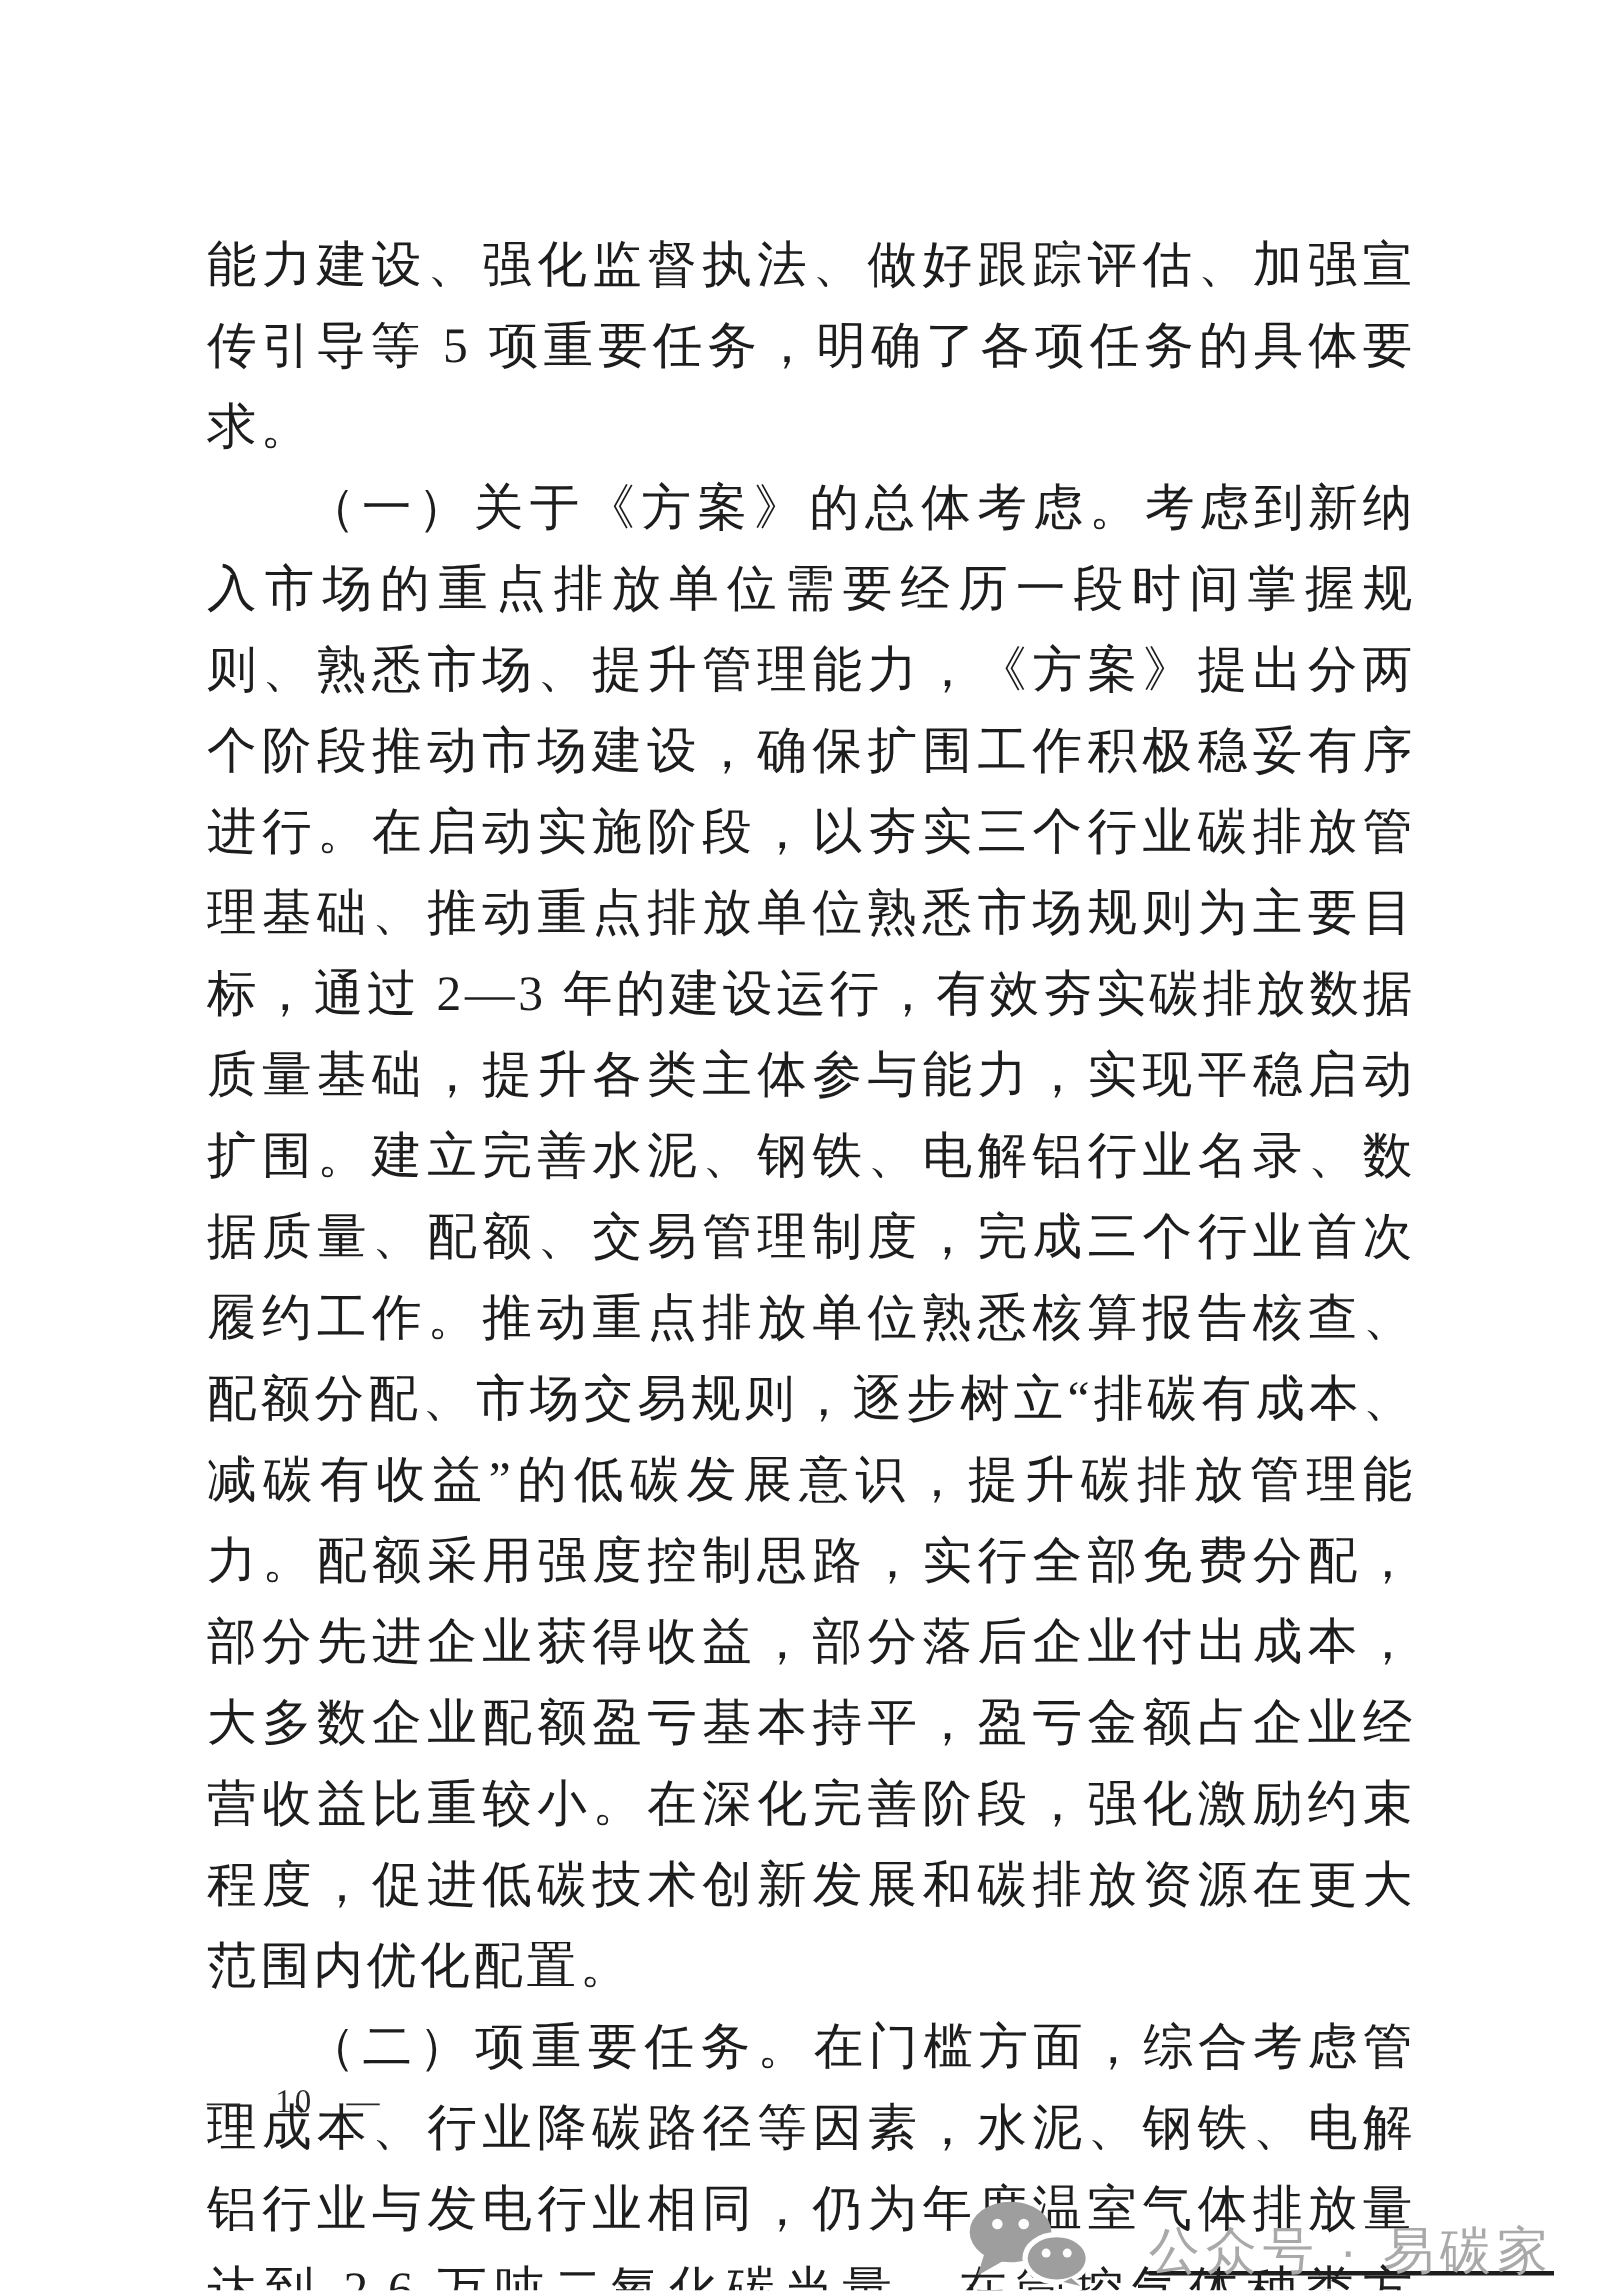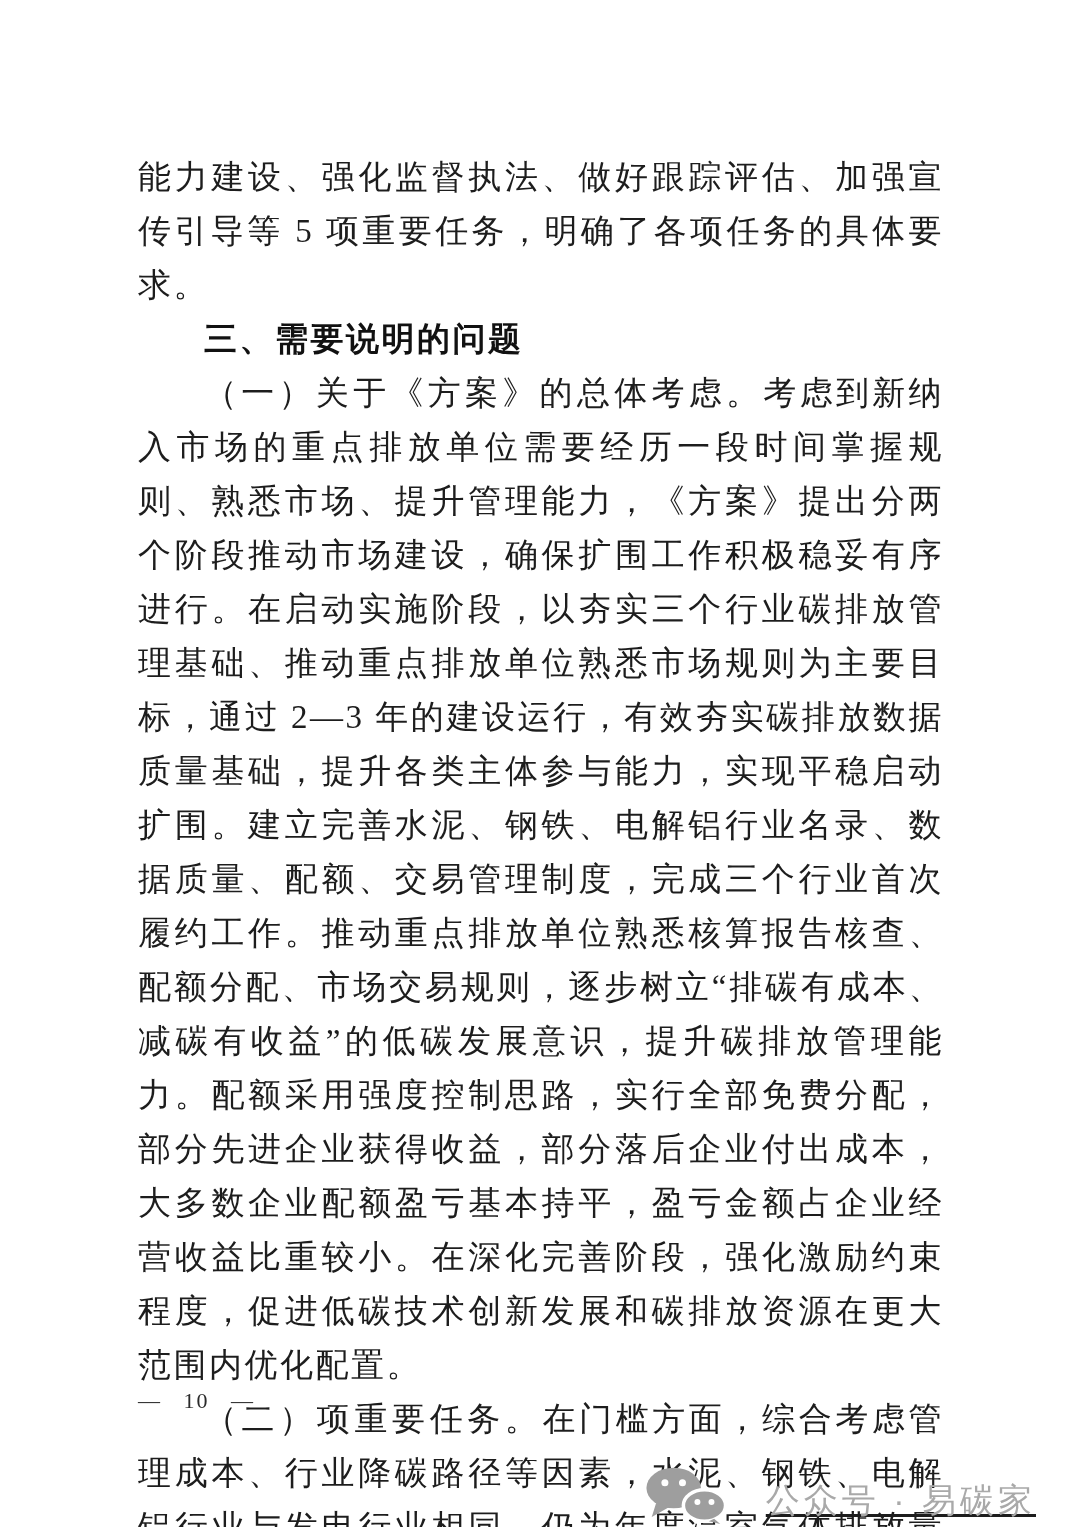--- a/index.html
+++ b/index.html
@@ -83,21 +83,20 @@
 </style>
 </head>
 <body>
 
 <div class="page">
 
   <main class="doc-content">
 
     <p class="body-text">能力建设、强化监督执法、做好跟踪评估、加强宣传引导等 5 项重要任务，明确了各项任务的具体要求。</p>
 
-    <h2 class="section-heading">三、需要说明的问题</h2>
 
     <p class="body-text indent"><strong class="lead">（一）关于《方案》的总体考虑。</strong><span>考虑到新纳入市场的重点排放单位需要经历一段时间掌握规则、熟悉市场、提升管理能力，《方案》提出分两个阶段推动市场建设，确保扩围工作积极稳妥有序进行。在启动实施阶段，以夯实三个行业碳排放管理基础、推动重点排放单位熟悉市场规则为主要目标，通过 2—3 年的建设运行，有效夯实碳排放数据质量基础，提升各类主体参与能力，实现平稳启动扩围。建立完善水泥、钢铁、电解铝行业名录、数据质量、配额、交易管理制度，完成三个行业首次履约工作。推动重点排放单位熟悉核算报告核查、配额分配、市场交易规则，逐步树立“排碳有成本、减碳有收益”的低碳发展意识，提升碳排放管理能力。配额采用强度控制思路，实行全部免费分配，部分先进企业获得收益，部分落后企业付出成本，大多数企业配额盈亏基本持平，盈亏金额占企业经营收益比重较小。在深化完善阶段，强化激励约束程度，促进低碳技术创新发展和碳排放资源在更大范围内优化配置。</span></p>
 
     <p class="body-text indent"><strong class="lead">（二）项重要任务。</strong><span>在门槛方面，综合考虑管理成本、行业降碳路径等因素，水泥、钢铁、电解铝行业与发电行业相同，仍为年度温室气体排放量达到 2.6 万吨二氧化碳当量。在管控气体种类方面，考虑到控制非二氧化碳温室气体排放的需要，结合各行业温室气体排放特点，发电、水泥、钢铁的管控气体为二氧化碳，电解铝行业的管控气体为二氧化碳、四氟化碳（CF₄）、六氟化二碳（C₂F₆）。</span></p>
 
   </main>
 
   <div class="page-footer-number">— 10 —</div>
 
   <div class="watermark">

